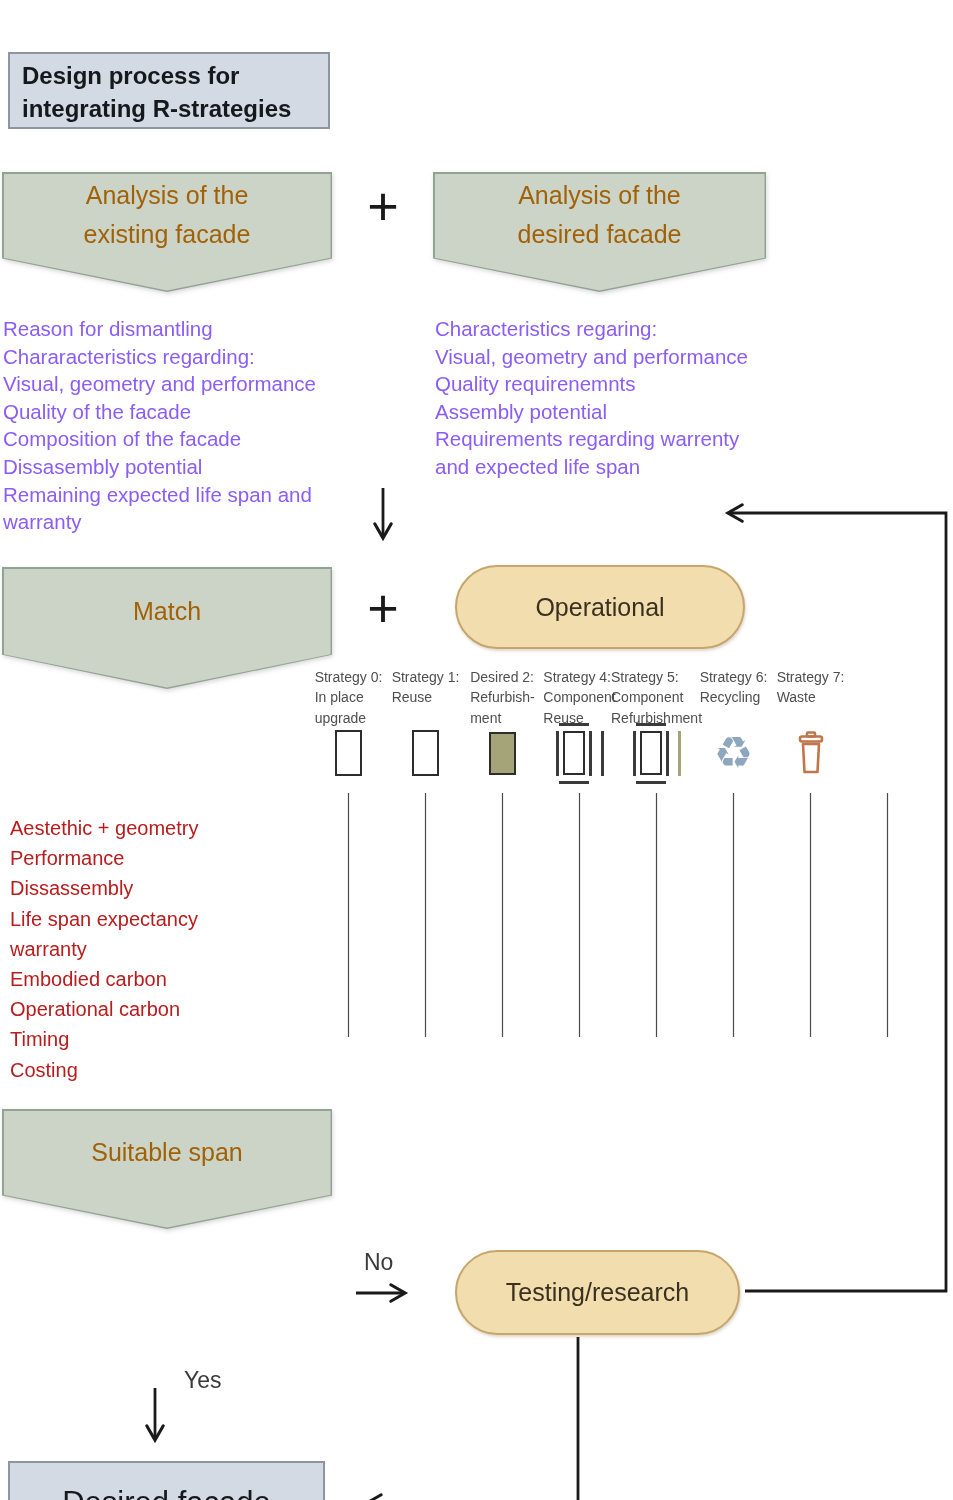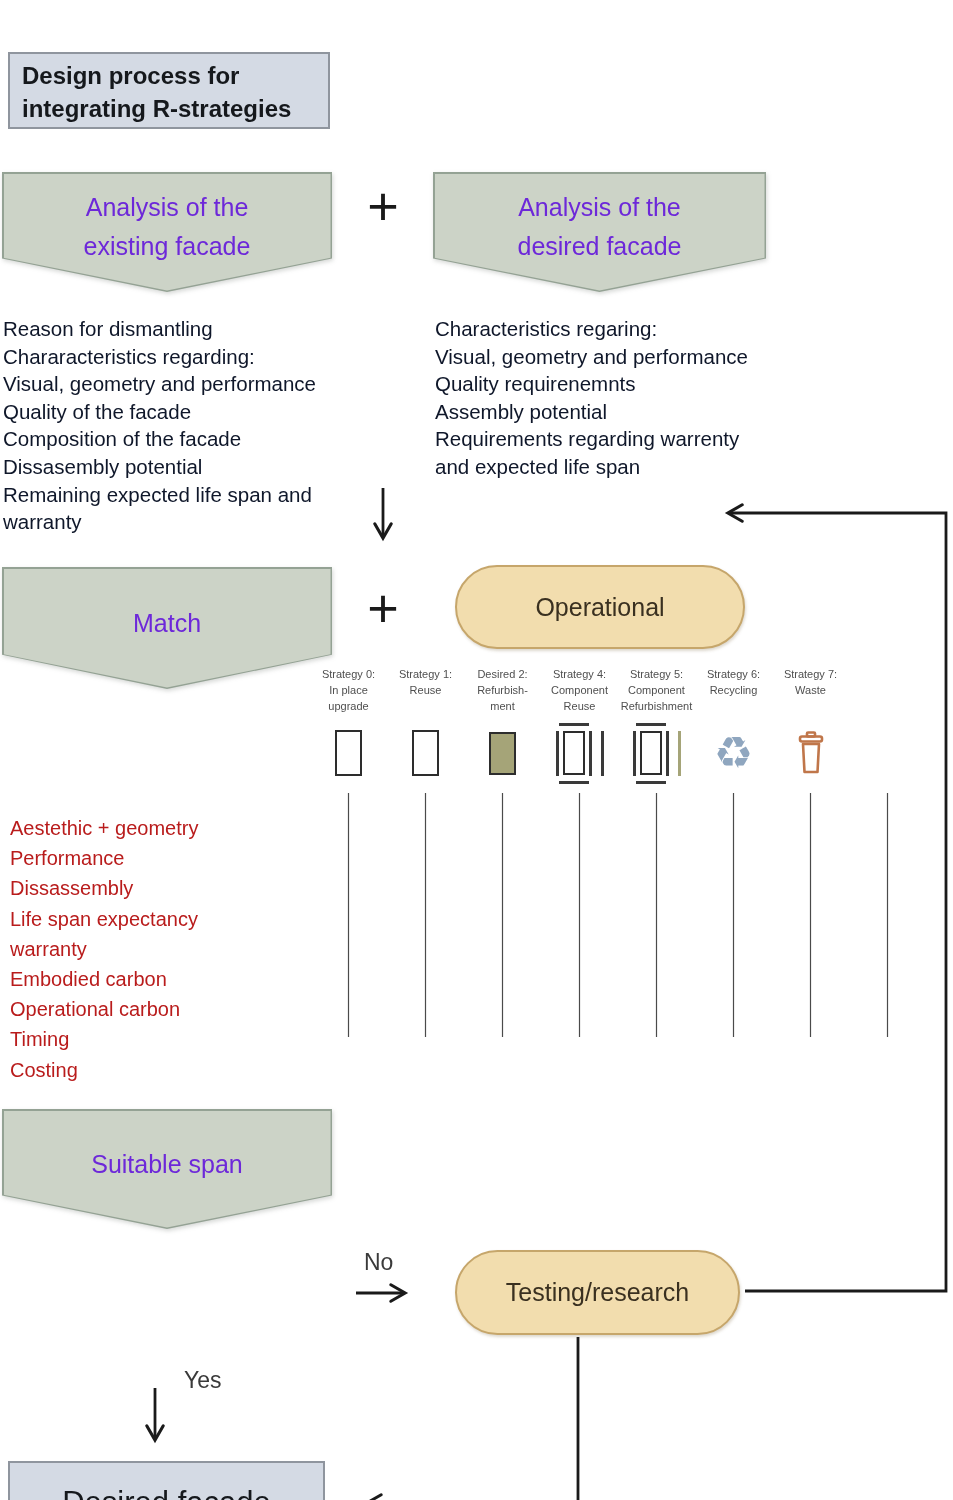--- a/index.html
+++ b/index.html
@@ -23,52 +23,52 @@
     display:flex;align-items:center;justify-content:center;
     font-size:31px;font-weight:400;
   }
 
   
   .pent{position:absolute;filter:drop-shadow(1px 2px 2px rgba(90,100,90,.25));}
   .p-border,.p-fill{position:absolute;clip-path:polygon(0 0,100% 0,100% 72%,50% 100%,0 72%);}
   .p-border{inset:0;background:#94a294;}
   .p-fill{inset:1.5px;background:#ccd3c7;}
   .p-label{
-    position:absolute;left:0;right:0;top:12px;height:72%;
+    position:absolute;left:0;right:0;top:0;height:72%;
     display:flex;align-items:center;justify-content:center;text-align:center;
-    font-size:25px;color:#6d28d9;white-space:pre-line;line-height:1.55;
+    font-size:25px;color:#a16207;white-space:pre-line;line-height:1.55;
   }
 
   
   .pill{
     position:absolute;background:#f2ddae;border:2px solid #c6a66b;border-radius:44px;
     box-sizing:border-box;display:flex;align-items:center;justify-content:center;
     font-size:25px;color:#3a3020;box-shadow:1px 2px 3px rgba(120,100,60,.25);
   }
 
   
   .plus{
     position:absolute;width:52px;text-align:center;
     font-size:54px;font-weight:300;color:#1a1a1a;line-height:1;
   }
 
   
   .detail{
-    position:absolute;font-size:20.5px;line-height:27.6px;color:#0f172a;white-space:pre-line;
+    position:absolute;font-size:20.5px;line-height:27.6px;color:#8b5cf6;white-space:pre-line;
   }
   .criteria{
     position:absolute;font-size:20px;line-height:30.2px;color:#b91c1c;white-space:pre-line;
   }
 
   
   .strat-cols{position:absolute;left:310px;top:620px;width:616px;display:flex;}
   .scol{width:77px;display:flex;flex-direction:column;align-items:center;}
   .slabel{
-    height:54px;font-size:11px;line-height:1.45;color:#4f4f4f;
-    text-align:center;white-space:pre;
+    height:54px;font-size:14px;line-height:1.45;color:#4f4f4f;
+    white-space:pre;
   }
   .sicon{height:64px;display:flex;align-items:center;justify-content:center;}
   .iconrow{display:flex;align-items:center;gap:9px;}
   .panel{width:27px;height:46px;border:2.5px solid #2d2d2d;background:#fff;box-sizing:border-box;}
   .panel.filled{background:#a5a478;height:43px;}
   .exploded{position:relative;display:flex;align-items:center;gap:4px;}
   .exploded::before,.exploded::after{
     content:"";position:absolute;left:50%;transform:translateX(-50%);
     width:30px;height:3px;background:#3a3a3a;
   }

